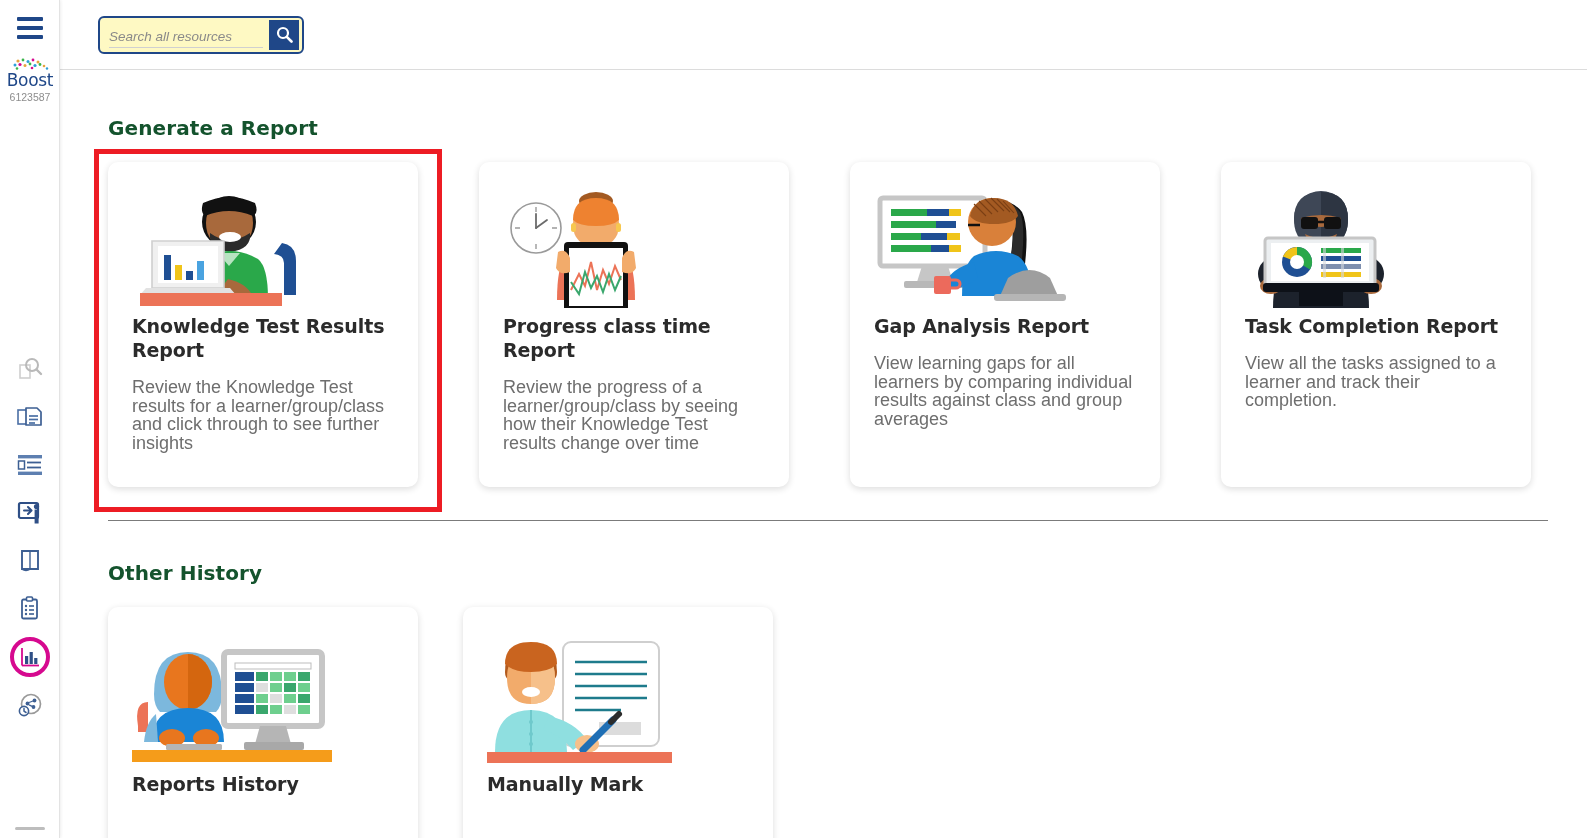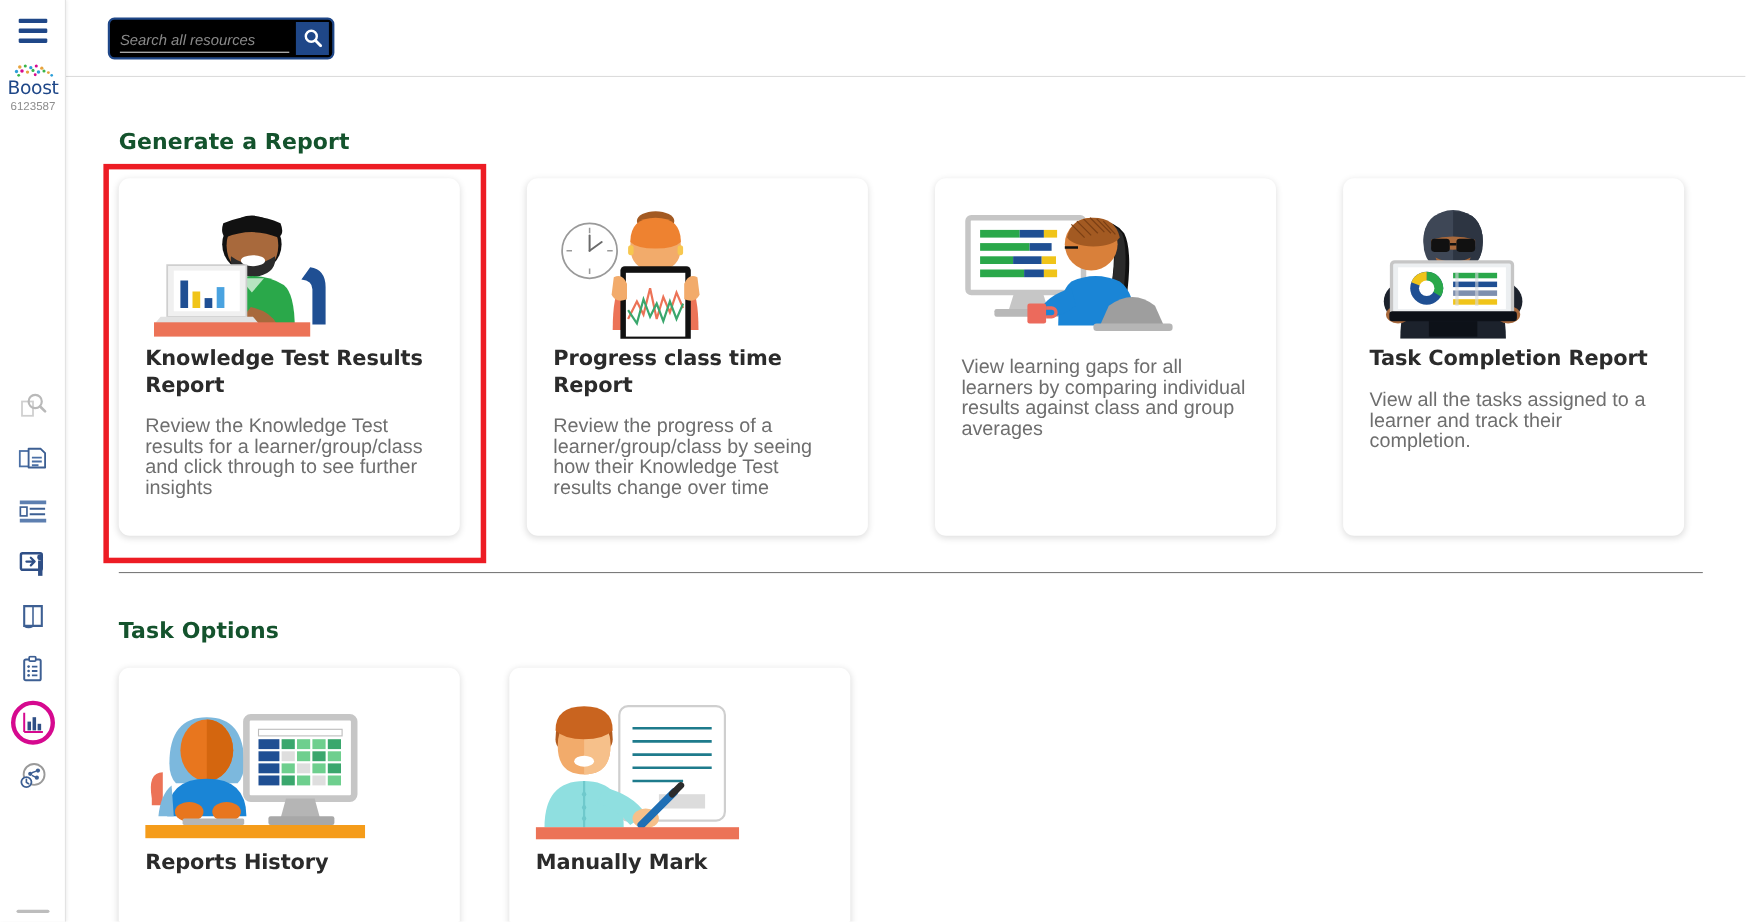--- a/index.html
+++ b/index.html
@@ -71,21 +71,21 @@
     height: 70px; width: 100%;
     border-bottom: 1px solid #dcdcdc;
     display: flex; align-items: center;
     padding-left: 38px;
     background: #fff;
   }
   .search-wrap {
     width: 206px; height: 38px;
     border: 2px solid #1f4788; border-radius: 6px;
     display: flex; align-items: center;
-    background: #000000; overflow: hidden;
+    background: #fef9c3; overflow: hidden;
     padding: 3px;
   }
   .search-field {
     flex: 1; height: 30px;
     display: flex; align-items: flex-end;
     padding: 0 6px 2px 6px;
   }
   .search-input {
     width: 100%; border: none; outline: none;
     border-bottom: 1px solid #d0d0d0;
@@ -425,20 +425,21 @@
 
                 <path d="M100 72 q-22 6 -30 22 q14 10 34-6z" fill="#1a85d6"></path>
 
                 <rect x="60" y="86" width="17" height="18" rx="2" fill="#ec6a5c"></rect>
                 <path d="M77 90 h5 a4 4 0 0 1 0 8 h-5" fill="none" stroke="#ec6a5c" stroke-width="3"></path>
 
                 <path d="M134 88 q22-16 42 0 l8 18 h-58z" fill="#9e9e9e"></path>
                 <rect x="120" y="104" width="72" height="7" rx="3" fill="#b5b5b5"></rect>
               </svg>
             </div>
+            <div class="card-title">Gap Analysis Report</div>
             <div class="card-desc">View learning gaps for all learners by comparing individual results against class and group averages</div>
           </div>
         </div>
 
         <div class="card-slot">
           <div class="card">
             <div class="card-illus">
               <svg width="195" height="118" viewBox="0 0 195 118">
 
                 <circle cx="76" cy="28" r="27" fill="#3e4756"></circle>
@@ -480,21 +481,21 @@
             </div>
             <div class="card-title">Task Completion Report</div>
             <div class="card-desc">View all the tasks assigned to a learner and track their completion.</div>
           </div>
         </div>
 
       </div>
 
       <div class="divider"></div>
 
-      <h2 class="section-title" id="other-title">Task Options</h2>
+      <h2 class="section-title" id="other-title">Other History</h2>
 
       <div class="row-small">
 
         <div class="card-slot">
           <div class="card-small">
             <div class="card-illus">
               <svg width="200" height="130" viewBox="0 0 200 130">
 
                 <path d="M6 92 q-4-24 10-24 v30 H6z" fill="#ec7357"></path>
 

